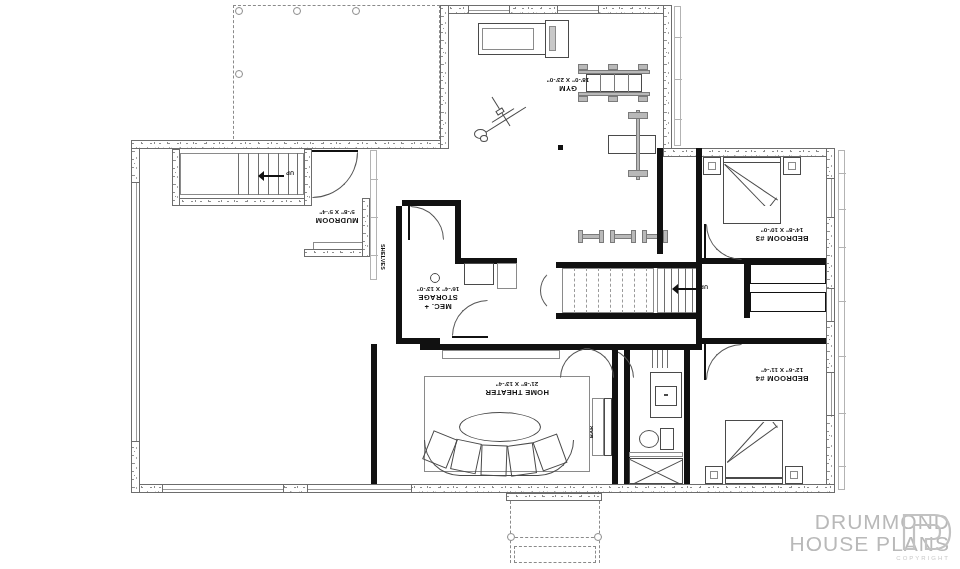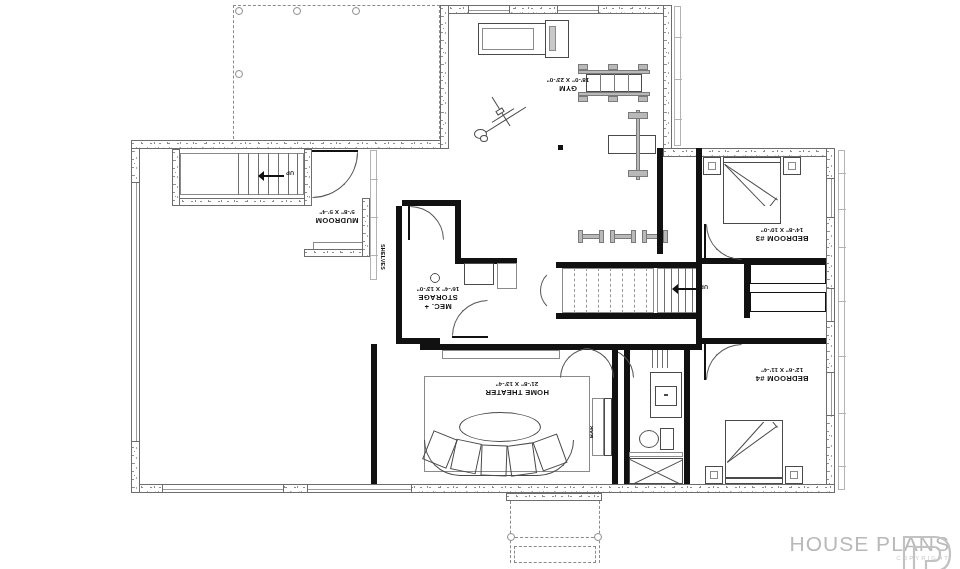--- a/index.html
+++ b/index.html
@@ -365,20 +365,21 @@
 
   <div class="rlabel" style="left:462px;top:380px;width:110px;">
     <div class="nm">HOME THEATER</div>
     <div class="dm">21'-8" X 13'-4"</div>
   </div>
 
   <div class="swing" style="left:560px;top:348px;width:30px;height:30px;border-color:#555;border-bottom-color:transparent;border-right-color:transparent;border-radius:30px 0 0 0;"></div>
   <div class="swing" style="left:584px;top:348px;width:30px;height:30px;border-color:#555;border-bottom-color:transparent;border-left-color:transparent;border-radius:0 30px 0 0;"></div>
 
   <div id="brand">
+    <div class="bname">DRUMMOND</div>
     <div class="bname2">HOUSE PLANS</div>
     <div class="bcopy">COPYRIGHT</div>
     <svg class="logo-d" viewBox="0 0 54 46" style="right:-4px;top:-2px;">
       <path d="M4 6 L34 6 Q50 6 50 23 Q50 40 34 40 L26 40 L26 30 L34 30 Q40 30 40 23 Q40 16 34 16 L14 16 L14 40 L4 40 Z" fill="none" stroke="#c2c2c2" stroke-width="2.2"></path>
     </svg>
   </div>
 
 </div>
 
 </body></html>

